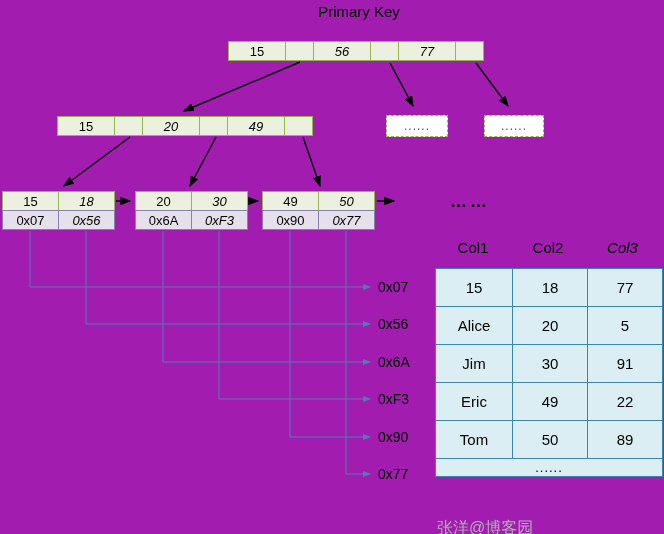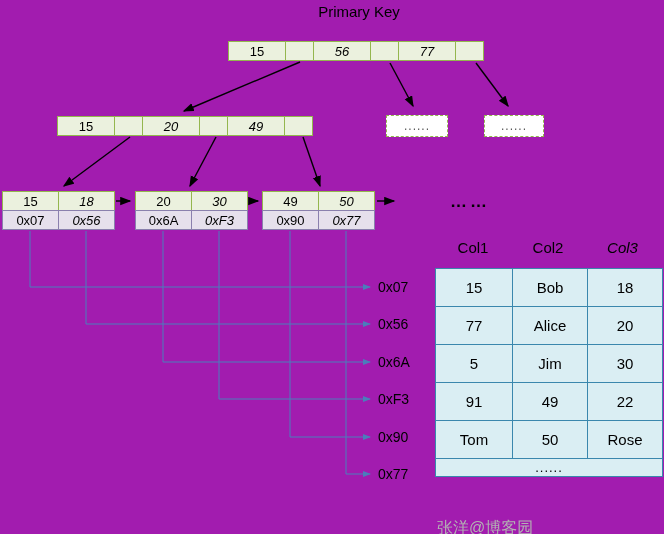--- a/index.html
+++ b/index.html
@@ -170,32 +170,32 @@
   <div class="ptr-label" style="top:466px;">0x77</div>
 
   <div class="col-headers">
     <div class="h h1">Col1</div>
     <div class="h h2">Col2</div>
     <div class="h h3">Col3</div>
   </div>
 
   <div class="dtable">
     <div class="tcell">15</div>
-    <div class="tcell">Bob</div>
     <div class="tcell">18</div>
     <div class="tcell">77</div>
     <div class="tcell">Alice</div>
     <div class="tcell">20</div>
     <div class="tcell">5</div>
     <div class="tcell">Jim</div>
     <div class="tcell">30</div>
     <div class="tcell">91</div>
+    <div class="tcell">Eric</div>
     <div class="tcell">49</div>
     <div class="tcell">22</div>
     <div class="tcell">Tom</div>
     <div class="tcell">50</div>
-    <div class="tcell">Rose</div>
+    <div class="tcell">89</div>
     <div class="tcell ellipsis">......</div>
   </div>
 
   <div class="watermark">张洋@博客园 leoo2sk.cnblogs.com</div>
 
 </div>
 
 </body></html>

